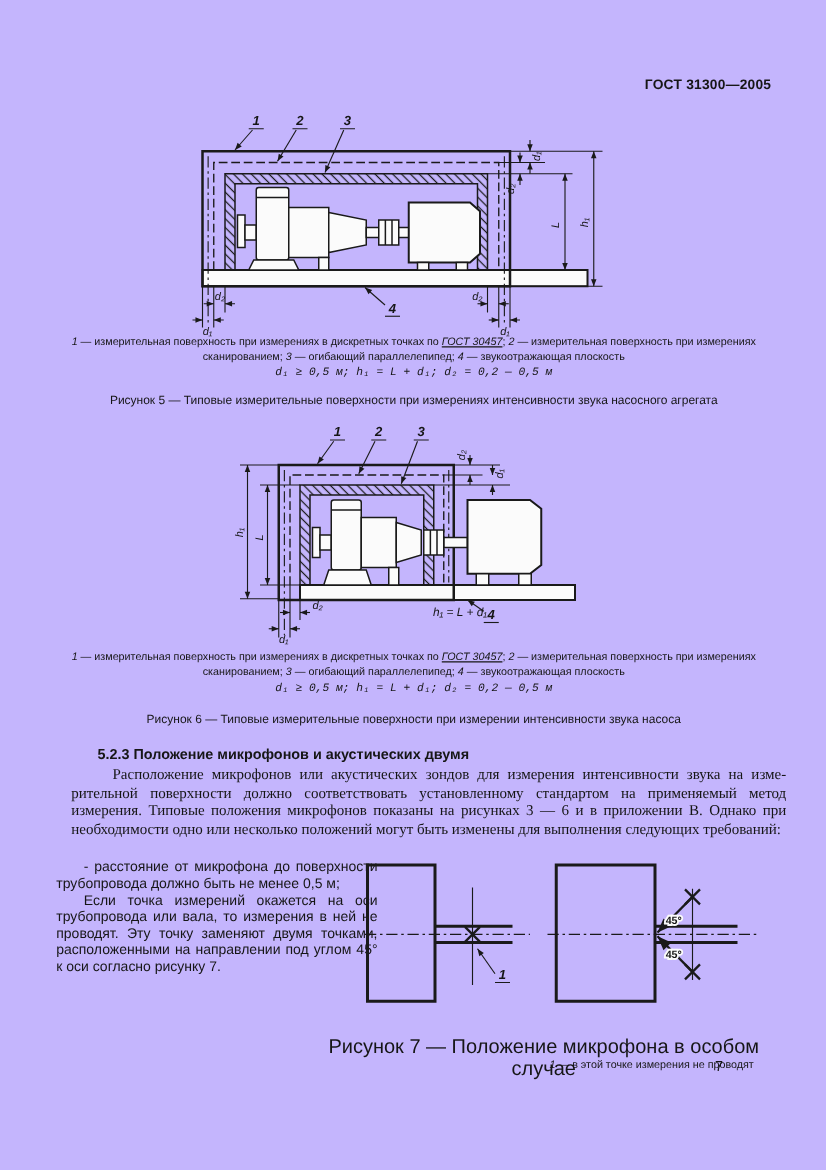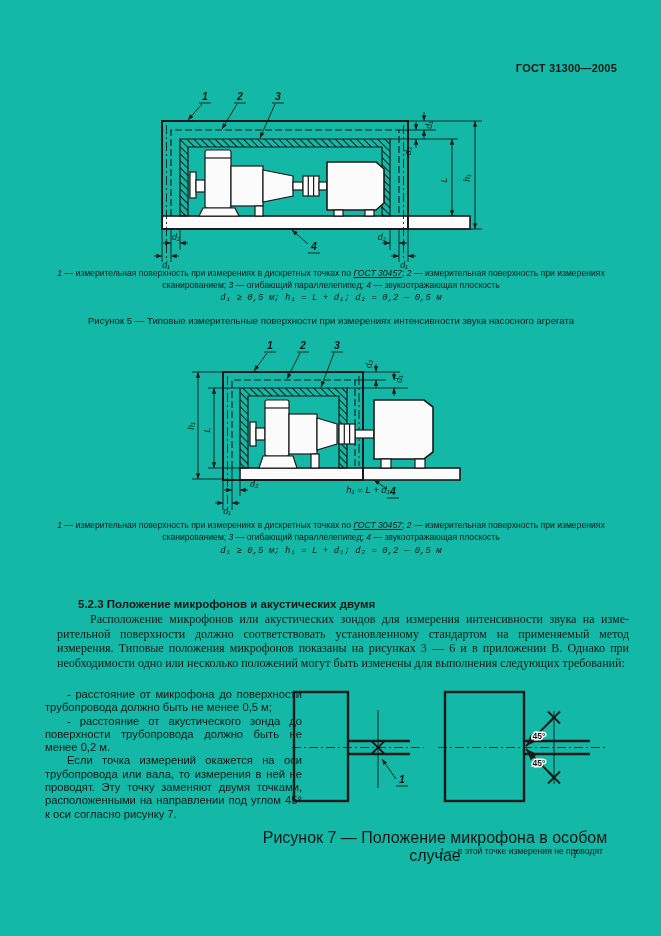--- a/index.html
+++ b/index.html
@@ -1,18 +1,18 @@
 <!DOCTYPE html>
 <html><head>
 <meta charset="utf-8">
 <style>
   html,body{margin:0;padding:0;background:#f2f2f2;}
   .page{
     position:relative;width:661px;height:936px;margin:0 auto;
-    background:#14b8a6;color:#161616;
+    background:#c4b5fd;color:#161616;
     font-family:"Liberation Sans","DejaVu Sans",sans-serif;
     overflow:hidden;
   }
   .abs{position:absolute;}
   .hdr{top:62px;right:44px;font-size:11px;font-weight:bold;letter-spacing:.2px;}
   .legend{left:45px;width:572px;font-size:8.6px;line-height:11.6px;text-align:center;}
   .formula{left:45px;width:572px;font-size:9px;font-style:italic;text-align:center;font-family:Liberation Mono, monospace;}
   .figcap{left:45px;width:572px;font-size:9.6px;text-align:center;}
   .it{font-style:italic;}
   .u{text-decoration:underline;}
@@ -243,27 +243,27 @@
       <text class="tdim" x="59" y="176" text-anchor="middle">d₁</text>
     </g>
 
     <text class="tdim" x="200" y="155" text-anchor="middle" style="font-size:9.5px">h₁ = L + d₁</text>
   </svg>
 
   <div class="abs legend" style="top:520px;">
     <span class="it">1</span><span> — измерительная поверхность при измерениях в дискретных точках по </span><span class="it u">ГОСТ 30457</span><span>; </span><span class="it">2</span><span> — измерительная поверхность при изме­рениях сканированием; </span><span class="it">3</span><span> — огибающий параллелепипед; </span><span class="it">4</span><span> — звукоотражающая плоскость</span>
   </div>
   <div class="abs formula" style="top:546px;">d₁ ≥  0,5 м; h₁ = L + d₁; d₂ = 0,2 — 0,5 м</div>
+  <div class="abs figcap" style="top:570px;">Рисунок 6 — Типовые измерительные поверхности при измерении интенсивности звука насоса</div>
 
   <div class="abs heading" style="top:598px;">5.2.3 Положение микрофонов и акустических двумя</div>
   <div class="abs intro" style="top:612px;">Расположение микрофонов или акустических зондов для измерения интенсивности звука на изме­рительной поверхности должно соответствовать установленному стандартом на применяемый метод измерения. Типовые положения микрофонов показаны на рисунках 3 — 6 и в приложении В. Однако при необходимости одно или несколько положений могут быть изменены для выполнения следующих требо­ваний:</div>
 
   <div class="abs leftcol">
     <p>- расстояние от микрофона до по­верхности трубопровода должно быть не менее 0,5 м;</p>
-    <p>- расстояние от акустического зонда до поверхности трубопровода должно быть не менее 0,2 м.</p>
     <p>Если точка измерений окажется на оси трубопровода или вала, то измерения в ней не проводят. Эту точку заменяют двумя точками, расположенными на на­правлении под углом 45° к оси согласно рисунку 7.</p>
   </div>
 
   <svg class="abs" style="left:292px;top:684px;" width="330" height="126" viewBox="0 0 330 126">
     <defs>
       <marker id="a7" viewBox="0 0 10 10" refX="9" refY="5" markerWidth="9" markerHeight="7" orient="auto-start-reverse">
         <path d="M0,1.5 L9,5 L0,8.5 z" fill="#1a1a1a"></path>
       </marker>
     </defs>
 

